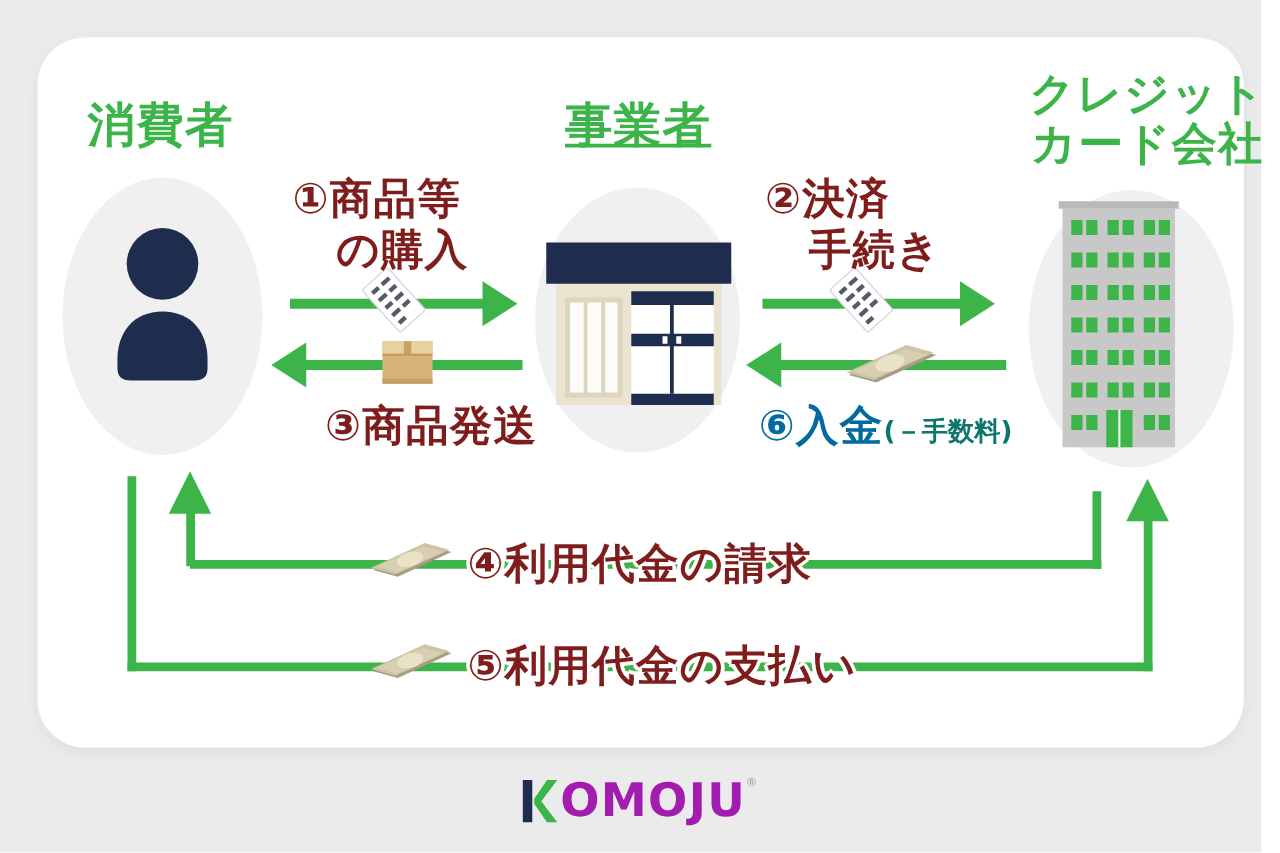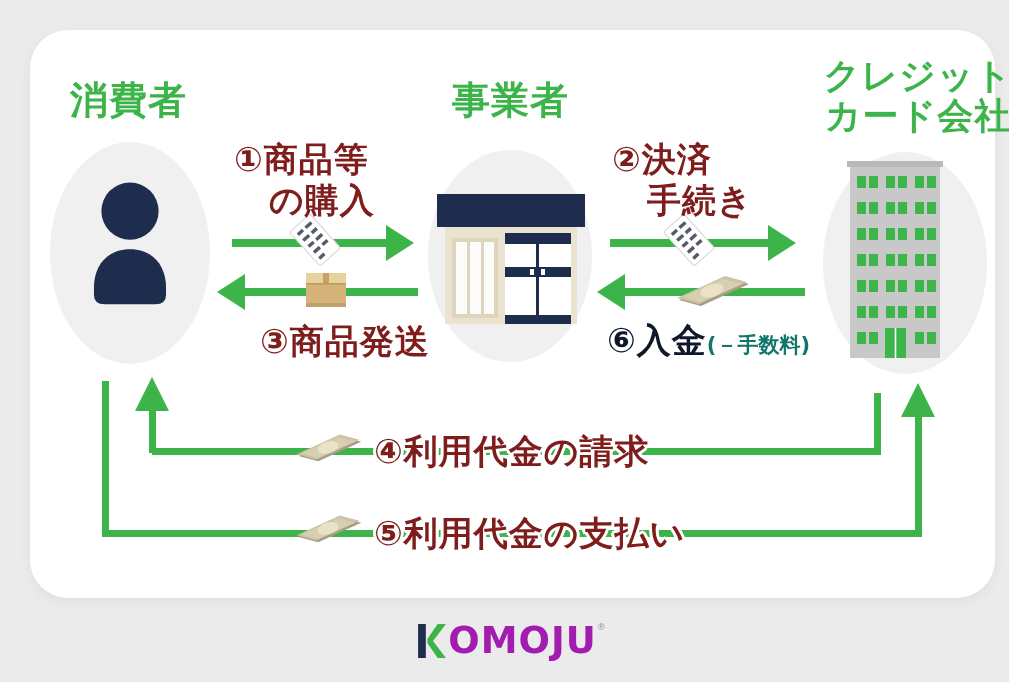--- a/index.html
+++ b/index.html
@@ -39,39 +39,39 @@
     border-top:18px solid transparent;border-bottom:18px solid transparent;
     border-right:28px solid #3cb44a;
   }
   .head-up{
     position:absolute;z-index:2;width:0;height:0;
     border-left:17px solid transparent;border-right:17px solid transparent;
     border-bottom:34px solid #3cb44a;
   }
   .icon{position:absolute;z-index:3;}
   .step6wrap{position:absolute;z-index:4;left:607px;top:318px;display:flex;align-items:baseline;}
-  .step6main{color:#0f172a;font-weight:800;font-size:34px;letter-spacing:1px;}
+  .step6main{color:#0369a1;font-weight:800;font-size:34px;letter-spacing:1px;}
   .step6note{color:#0f766e;font-weight:800;font-size:21px;letter-spacing:0;}
   .footer{
     position:absolute;left:0;top:620px;width:1024px;height:42px;z-index:4;
     display:flex;align-items:center;justify-content:center;
   }
   .wordmark{
     color:#a21caf;font-weight:800;font-size:37px;letter-spacing:1px;line-height:36px;
   }
   .regmark{color:#9a9a9a;font-size:9px;align-self:flex-start;margin-top:2px;}
 </style>
 </head>
 <body>
 
 <div class="stage">
   <div class="card"></div>
 
   <div class="title" style="left:70px;top:80px;">消費者</div>
-  <div class="title" style="left:452px;top:80px;">事業者</div>
+  <div class="title" style="left:452px;top:80px;text-decoration:underline;">事業者</div>
   <div class="title" style="left:813px;top:56px;width:210px;text-align:center;font-size:36px;"><span>クレジット</span><br><span>カード会社</span></div>
 
   <div class="ellipse" style="left:50px;top:142px;width:160px;height:222px;"></div>
   <svg class="icon" style="left:77px;top:170px;" width="106" height="150" viewBox="0 0 100 140">
     <circle cx="50" cy="38" r="27" fill="#1e2c4e"></circle>
     <path d="M50 74 C72 74 84 90 84 110 L84 117 Q84 126 74 126 L26 126 Q16 126 16 117 L16 110 C16 90 28 74 50 74 Z" fill="#1e2c4e"></path>
   </svg>
 
   <div class="ellipse" style="left:428px;top:150px;width:164px;height:212px;"></div>
   <svg class="icon" style="left:435px;top:168px;" width="152" height="160" viewBox="0 0 152 160">

